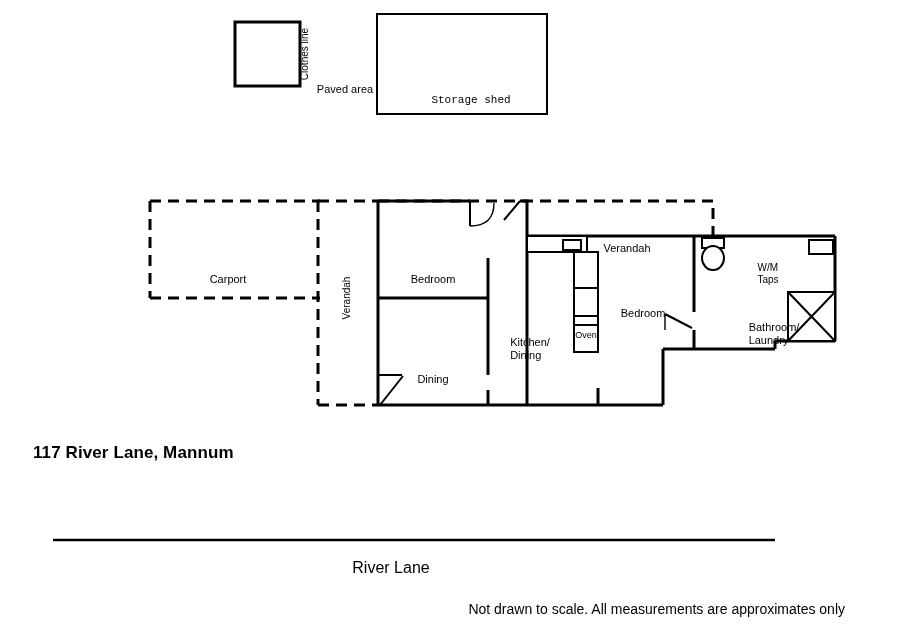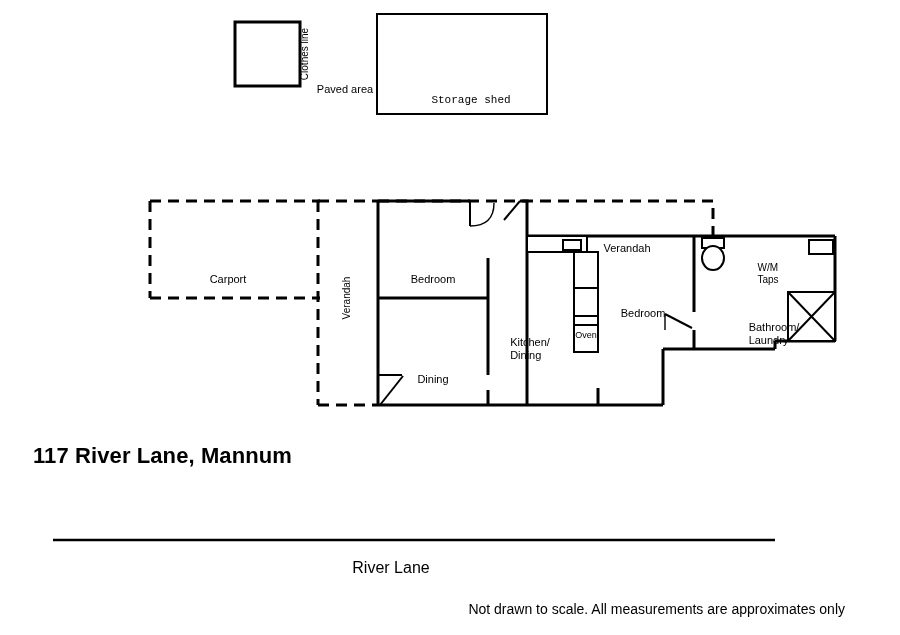--- a/index.html
+++ b/index.html
@@ -41,21 +41,21 @@
     transform: translate(-50%, -50%) rotate(-90deg);
     text-align: center;
   }
   .sz-10 { font-size: 10px; }
   .sz-11 { font-size: 11px; }
   .sz-9  { font-size: 9px; }
   .title {
     position: absolute;
     left: 33px;
     top: 443px;
-    font-size: 22px;
+    font-size: 17px;
     font-weight: bold;
     letter-spacing: 0.1px;
   }
   .footnote {
     position: absolute;
     right: 55px;
     top: 601px;
     font-size: 14px;
   }
   .roadlabel {

